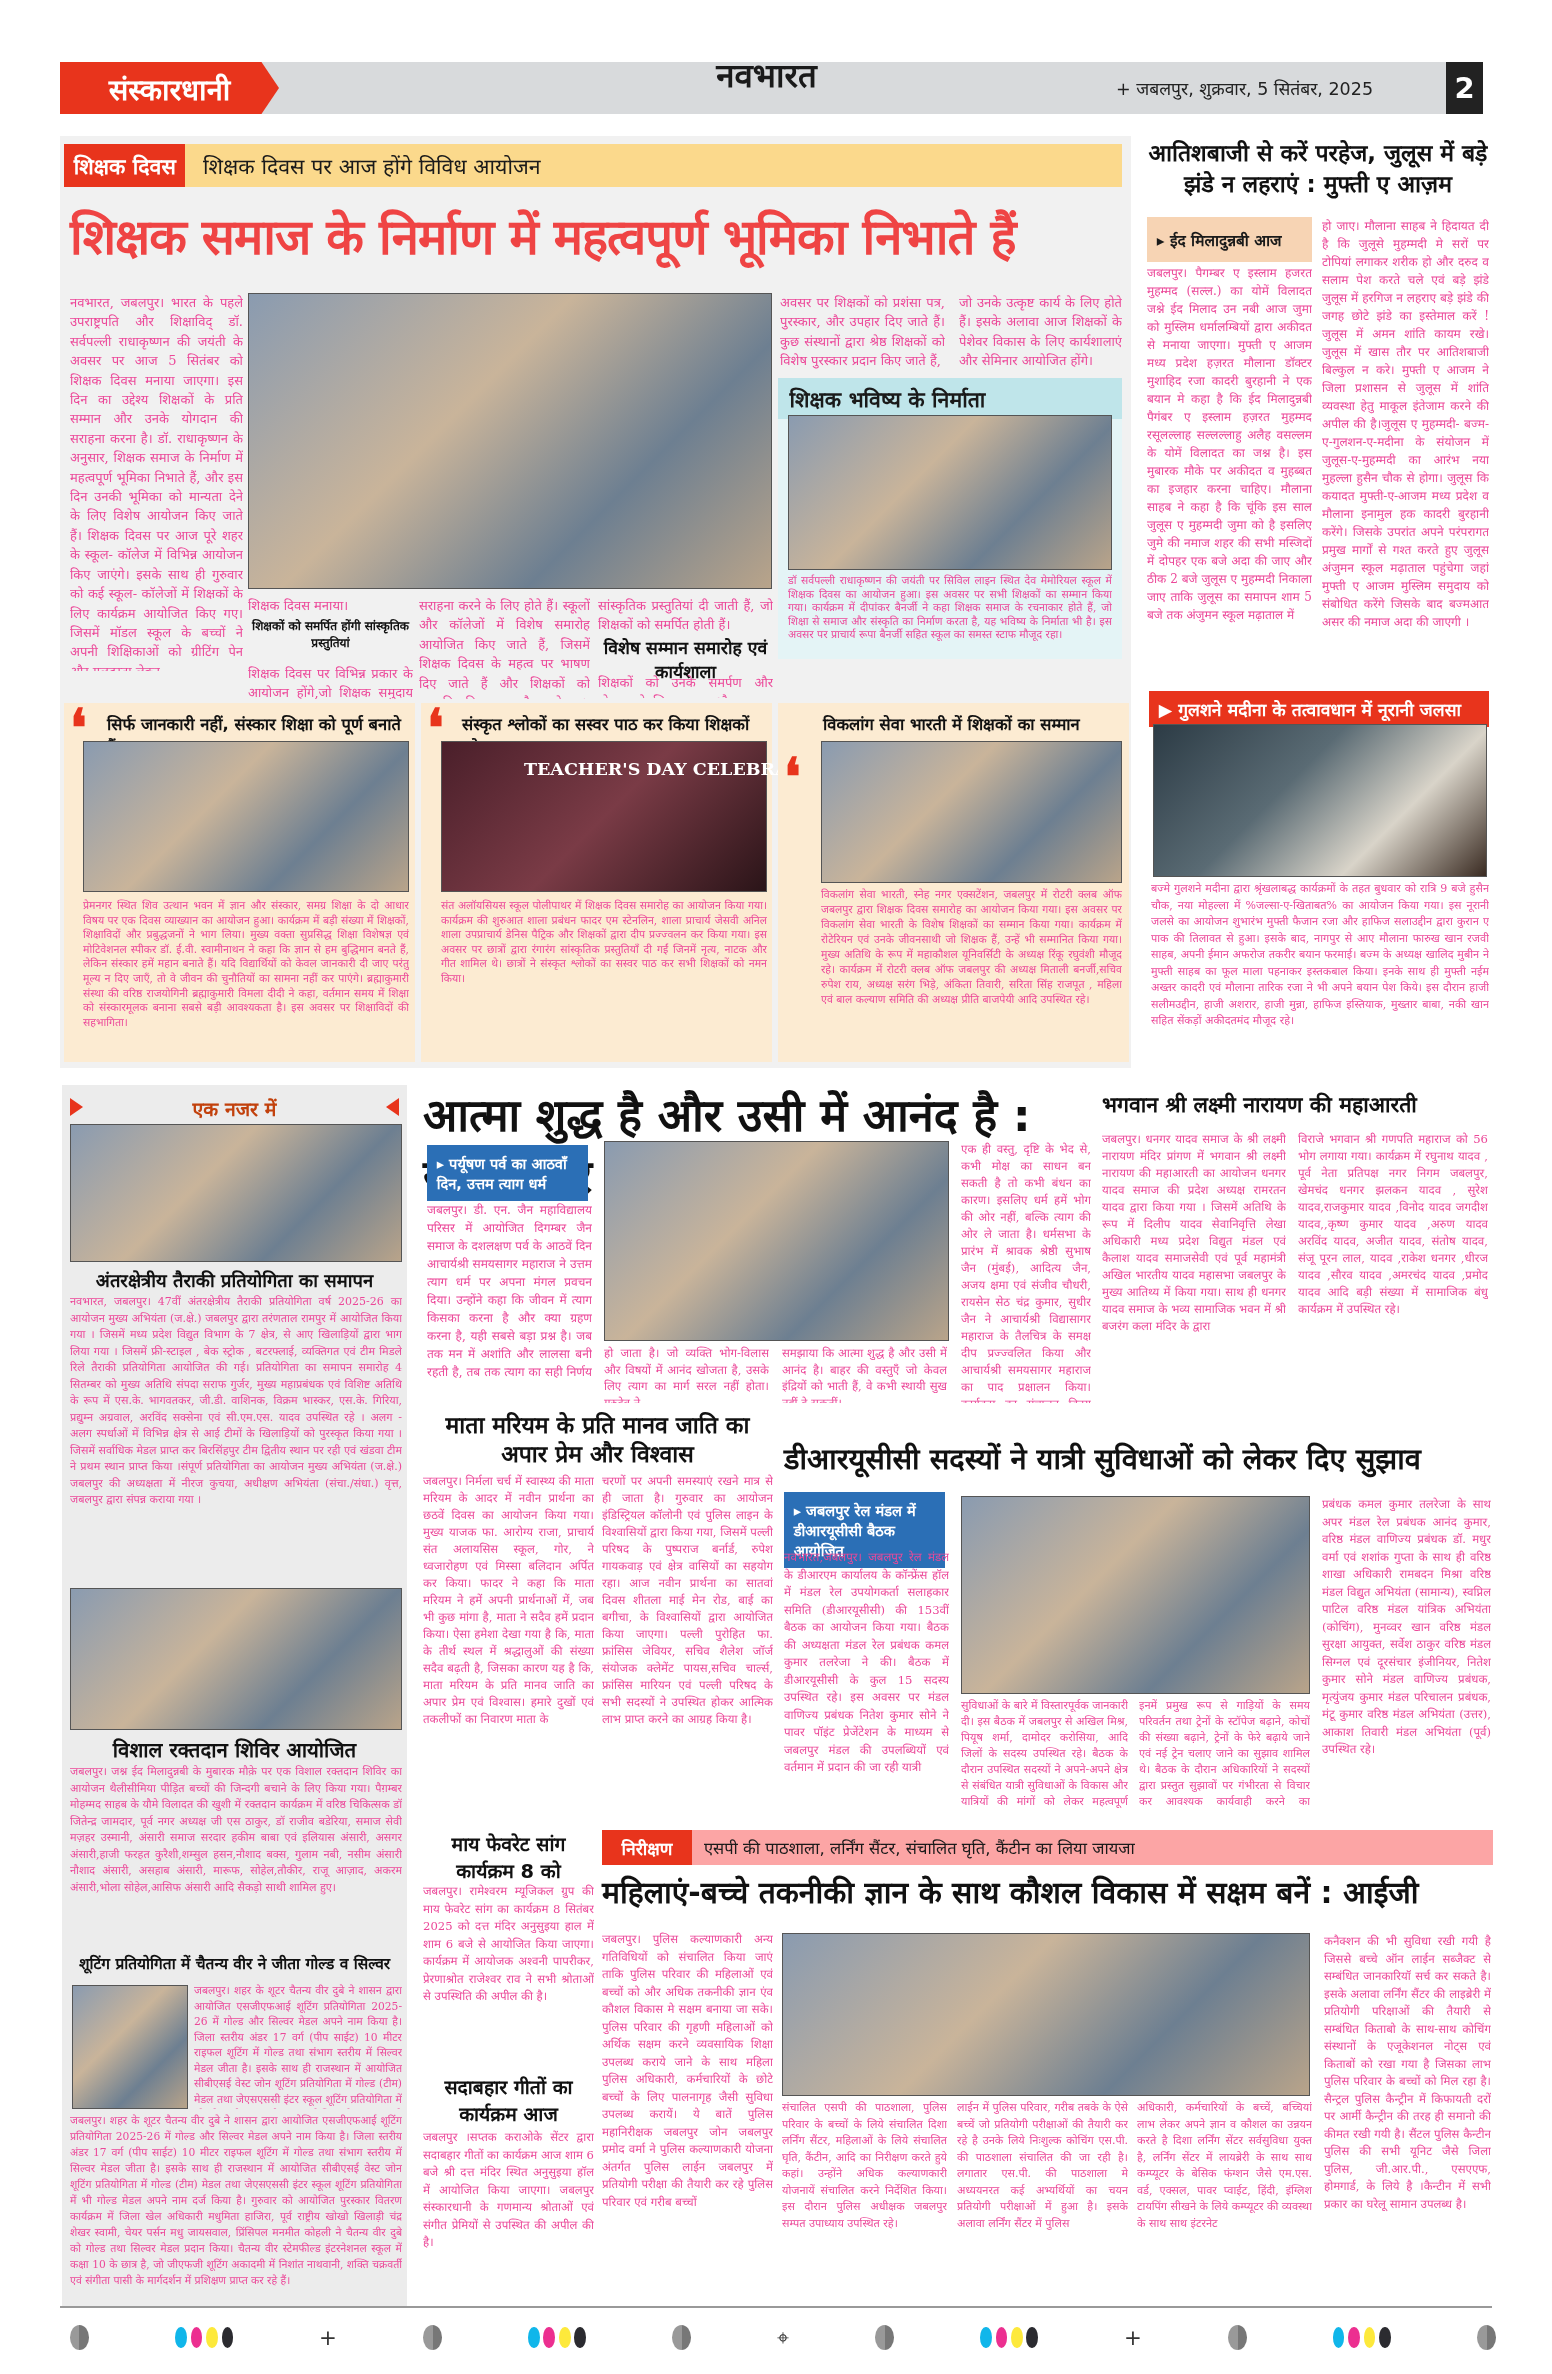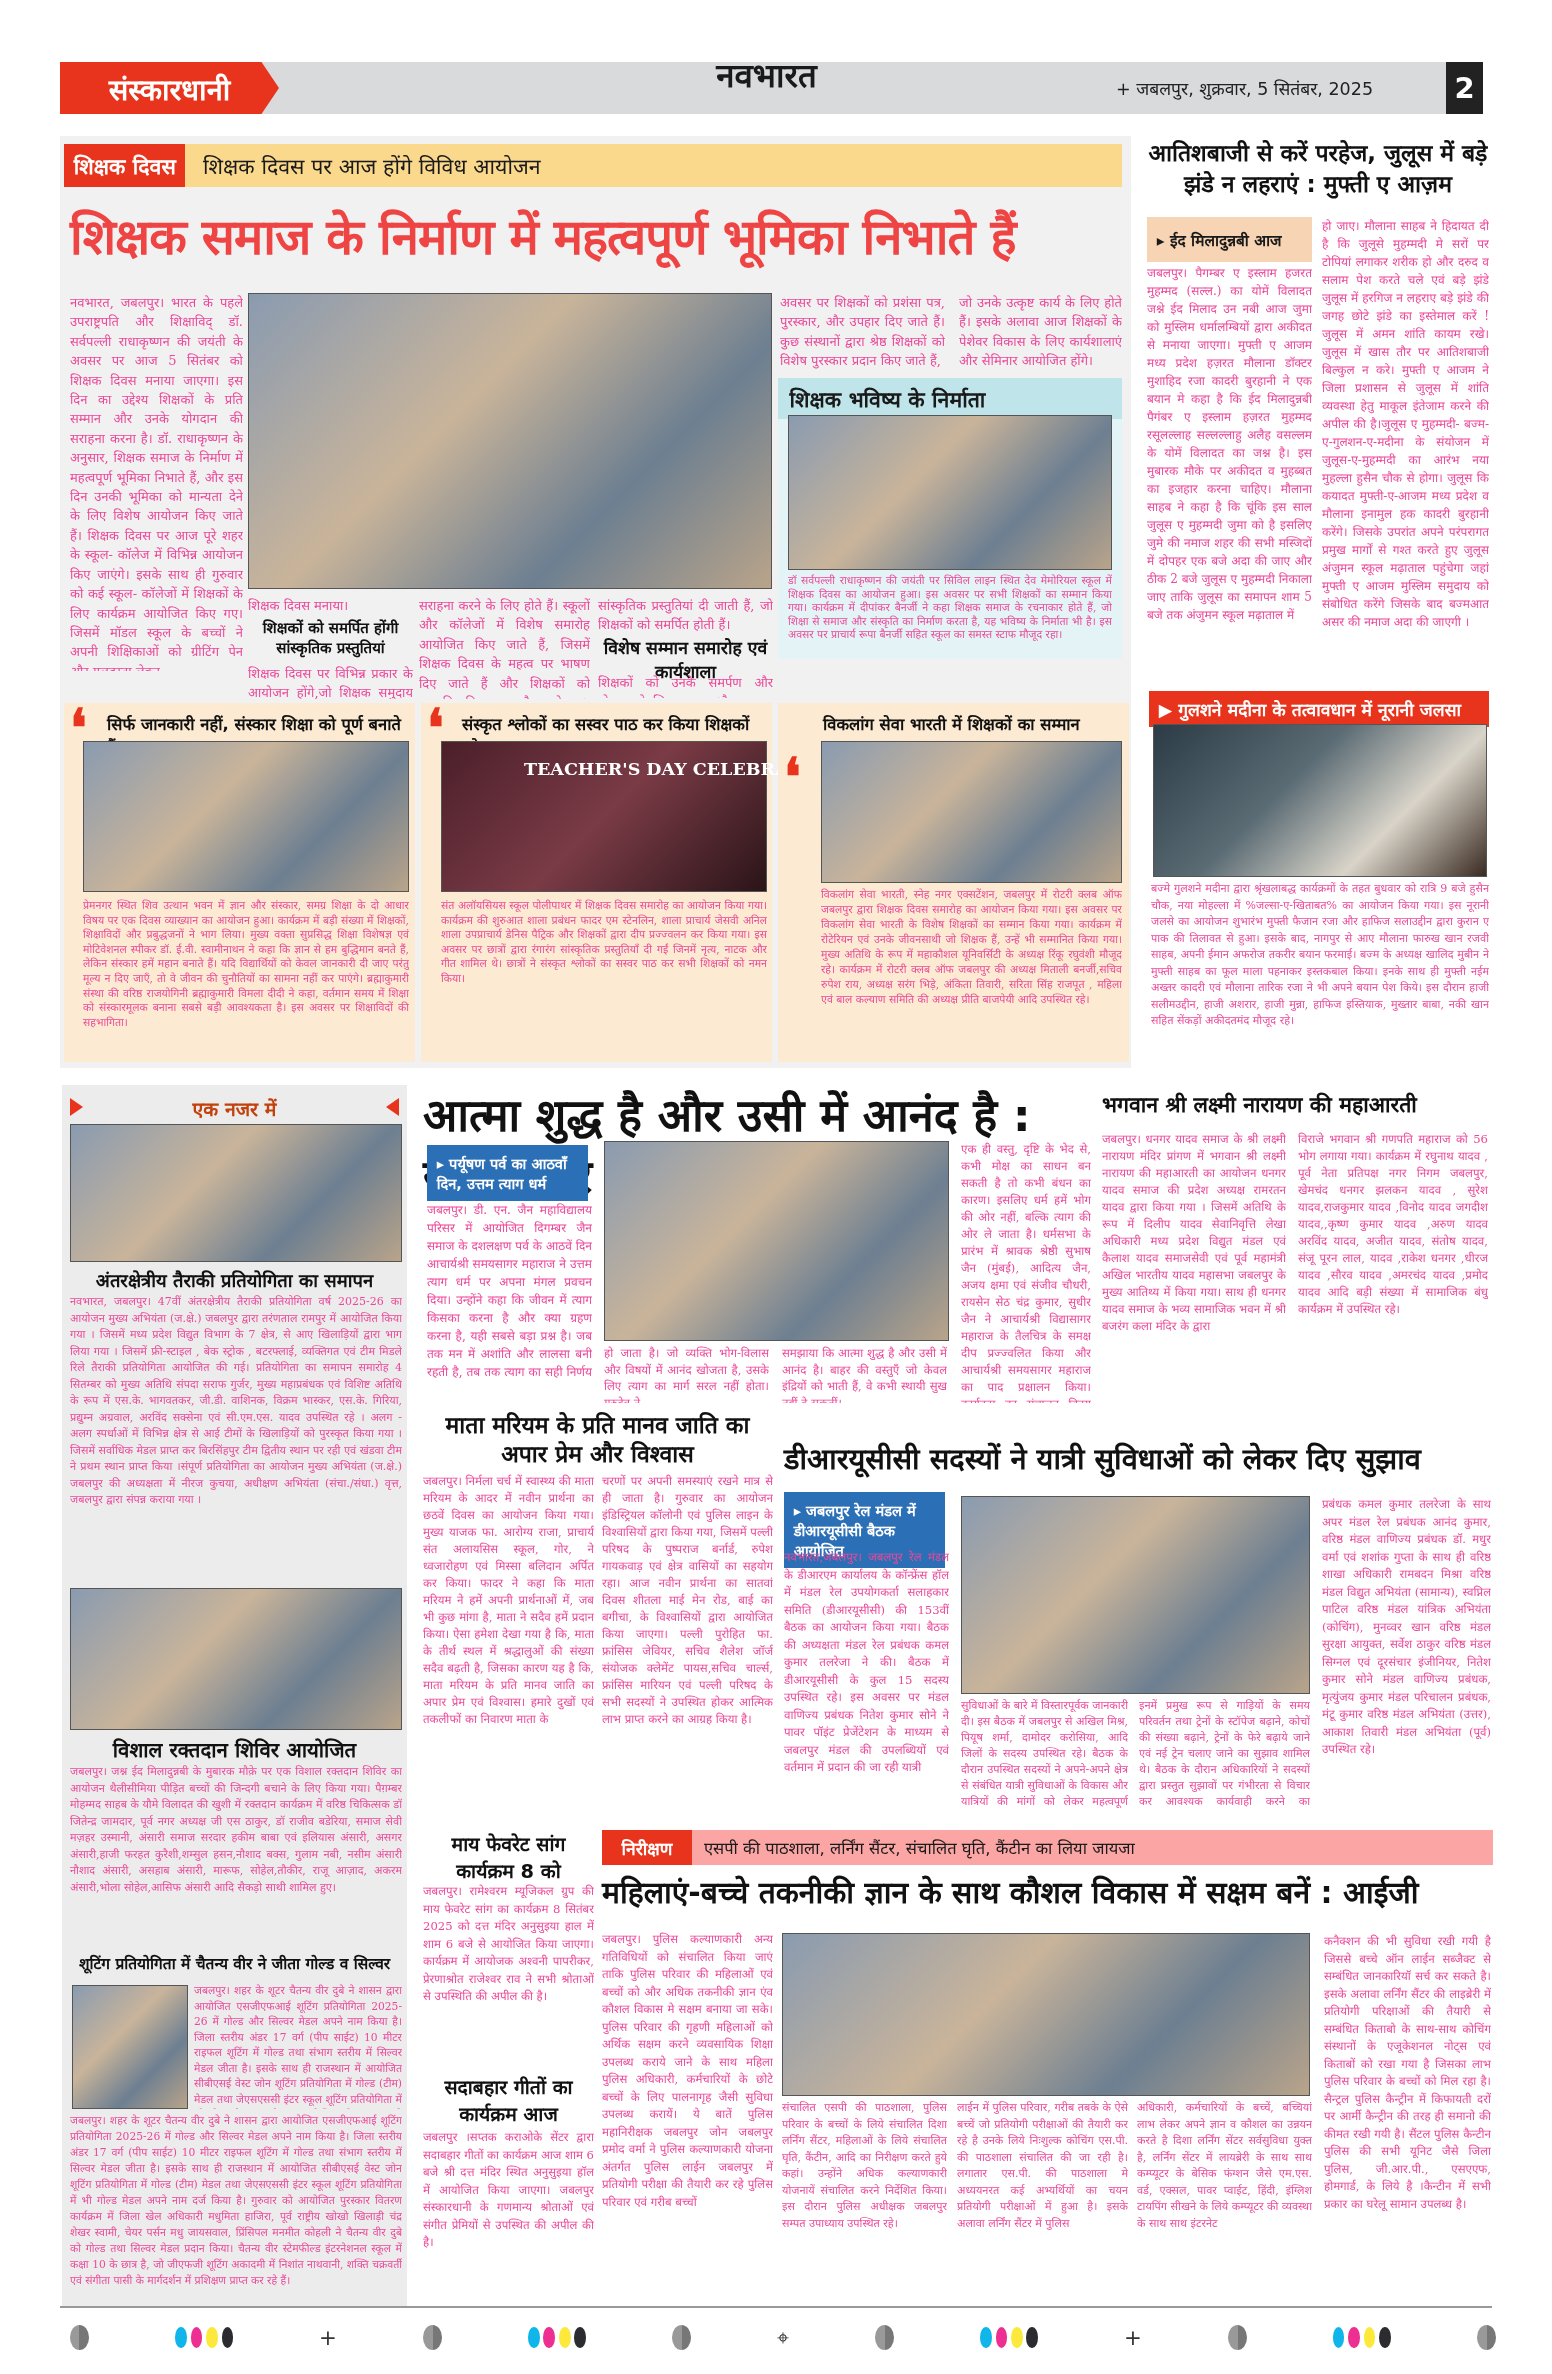--- a/index.html
+++ b/index.html
@@ -50,21 +50,21 @@
 <div class="abs body" style="left:70px;top:293px;width:173px;height:378px;overflow:hidden">नवभारत, जबलपुर। भारत के पहले उपराष्ट्रपति और शिक्षाविद् डॉ. सर्वपल्ली राधाकृष्णन की जयंती के अवसर पर आज 5 सितंबर को शिक्षक दिवस मनाया जाएगा। इस दिन का उद्देश्य शिक्षकों के प्रति सम्मान और उनके योगदान की सराहना करना है। डॉ. राधाकृष्णन के अनुसार, शिक्षक समाज के निर्माण में महत्वपूर्ण भूमिका निभाते हैं, और इस दिन उनकी भूमिका को मान्यता देने के लिए विशेष आयोजन किए जाते हैं। शिक्षक दिवस पर आज पूरे शहर के स्कूल- कॉलेज में विभिन्न आयोजन किए जाएंगे। इसके साथ ही गुरुवार को कई स्कूल- कॉलेजों में शिक्षकों के लिए कार्यक्रम आयोजित किए गए। जिसमें मॉडल स्कूल के बच्चों ने अपनी शिक्षिकाओं को ग्रीटिंग पेन और गुलदस्ता लेकर</div>
 <div class="abs photo" style="left:248px;top:293px;width:524px;height:296px"></div>
 <div class="abs body" style="left:780px;top:293px;width:165px;height:82px;overflow:hidden">अवसर पर शिक्षकों को प्रशंसा पत्र, पुरस्कार, और उपहार दिए जाते हैं। कुछ संस्थानों द्वारा श्रेष्ठ शिक्षकों को विशेष पुरस्कार प्रदान किए जाते हैं,</div>
 <div class="abs body" style="left:959px;top:293px;width:163px;height:82px;overflow:hidden">जो उनके उत्कृष्ट कार्य के लिए होते हैं। इसके अलावा आज शिक्षकों के पेशेवर विकास के लिए कार्यशालाएं और सेमिनार आयोजित होंगे।</div>
 <div class="abs" style="left:778px;top:378px;width:344px;height:281px;background:#e4f4f6"></div>
 <div class="abs cyan-bar" style="left:778px;top:378px;width:344px">शिक्षक भविष्य के निर्माता</div>
 <div class="abs photo" style="left:788px;top:415px;width:324px;height:155px"></div>
 <div class="abs body" style="left:788px;top:574px;width:324px;height:83px;overflow:hidden;font-size:10.7px;line-height:13.6px">डॉ सर्वपल्ली राधाकृष्णन की जयंती पर सिविल लाइन स्थित देव मेमोरियल स्कूल में शिक्षक दिवस का आयोजन हुआ। इस अवसर पर सभी शिक्षकों का सम्मान किया गया। कार्यक्रम में दीपांकर बैनर्जी ने कहा शिक्षक समाज के रचनाकार होते हैं, जो शिक्षा से समाज और संस्कृति का निर्माण करता है, यह भविष्य के निर्माता भी है। इस अवसर पर प्राचार्य रूपा बैनर्जी सहित स्कूल का समस्त स्टाफ मौजूद रहा।</div>
 
 <div class="abs body" style="left:248px;top:596px;width:165px;height:19.4px">शिक्षक दिवस मनाया।</div>
-<div class="abs h3" style="left:248px;top:617px;width:165px;text-align:center;font-size:15px">शिक्षकों को समर्पित होंगी सांस्कृतिक प्रस्तुतियां</div>
+<div class="abs h3" style="left:248px;top:617px;width:165px;text-align:center;font-size:12px">शिक्षकों को समर्पित होंगी सांस्कृतिक प्रस्तुतियां</div>
 <div class="abs body" style="left:248px;top:664px;width:165px;height:35px;overflow:hidden">शिक्षक दिवस पर विभिन्न प्रकार के आयोजन होंगे,जो शिक्षक समुदाय को सम्मानित करने और उनकी मेहनत की</div>
 <div class="abs body" style="left:419px;top:596px;width:171px;height:103px;overflow:hidden">सराहना करने के लिए होते हैं। स्कूलों और कॉलेजों में विशेष समारोह आयोजित किए जाते हैं, जिसमें शिक्षक दिवस के महत्व पर भाषण दिए जाते हैं और शिक्षकों को सम्मानित किया जाता है। इसके साथ ही विद्यार्थियों द्वारा संगीत, नृत्य, और नाटक जैसे</div>
 <div class="abs body" style="left:598px;top:596px;width:175px;height:39px;overflow:hidden">सांस्कृतिक प्रस्तुतियां दी जाती हैं, जो शिक्षकों को समर्पित होती हैं।</div>
 <div class="abs h3" style="left:598px;top:635px;width:175px;text-align:center;font-size:17.5px">विशेष सम्मान समारोह एवं कार्यशाला</div>
 <div class="abs body" style="left:598px;top:673px;width:175px;height:25px;overflow:hidden">शिक्षकों को उनके समर्पण और योगदान के लिए मान्यता और सराहना करने के उद्देश्य से शिक्षक दिवस के</div>
 
 <div class="abs quote-box" style="left:64px;top:703px;width:351px;height:359px"></div>
 <div class="abs qmark" style="left:70px;top:708px">❛</div>
 <div class="abs h3" style="left:107px;top:712px;width:307px;font-size:16.5px">सिर्फ जानकारी नहीं, संस्कार शिक्षा को पूर्ण बनाते हैं</div>
 <div class="abs photo" style="left:83px;top:741px;width:326px;height:151px"></div>

